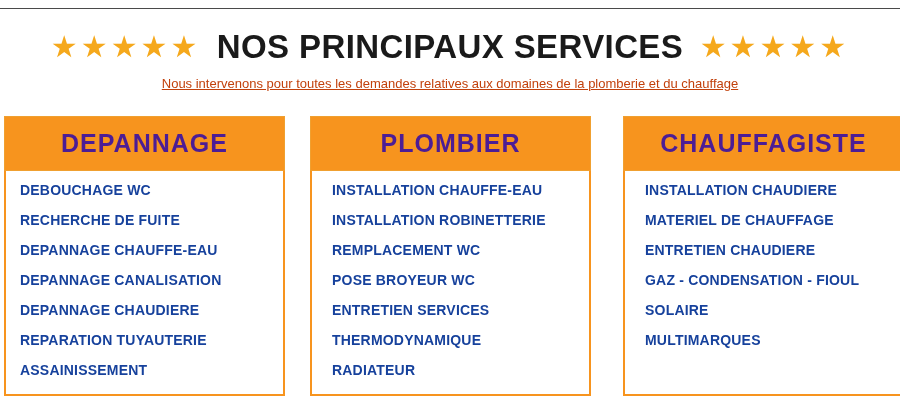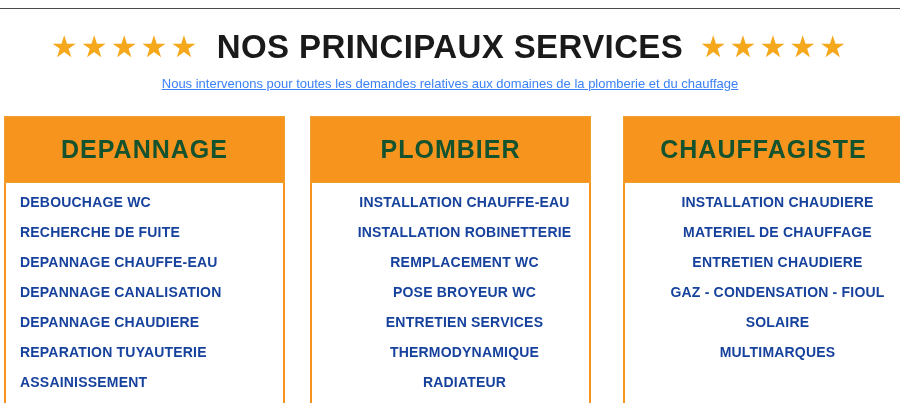--- a/index.html
+++ b/index.html
@@ -55,49 +55,49 @@
     line-height: 34px;
     padding: 0 12px;
   }
   .subtitle {
     position: absolute;
     top: 76px;
     left: 0;
     width: 900px;
     text-align: center;
     font-size: 13px;
-    color: #3b82f6;
+    color: #c2410c;
     text-decoration: underline;
   }
   .columns {
     position: absolute;
     top: 116px;
     left: 0;
     width: 900px;
     height: 280px;
   }
   .col {
     position: absolute;
     top: 0;
     width: 281px;
     box-sizing: border-box;
   }
   .col-0 { left: 4px; }
   .col-1 { left: 310px; }
   .col-2 { left: 615px; margin-left: 8px; }
 
   .col-header {
-    height: 67px;
+    height: 55px;
     background: #f7941e;
     border: 1px solid #f0a030;
     box-sizing: border-box;
     display: flex;
     align-items: center;
     justify-content: center;
-    color: #14532d;
+    color: #4c1d95;
     font-size: 25px;
     font-weight: bold;
     letter-spacing: 1px;
   }
   .col-body {
     border: 2px solid #f7941e;
     border-top: none;
     box-sizing: border-box;
     padding: 12px 0 8px 0;
     height: 225px;
@@ -105,21 +105,21 @@
   .item {
     color: #16419c;
     font-size: 14px;
     font-weight: bold;
     line-height: 14px;
     padding: 0 0 0 14px;
     margin-bottom: 16px;
     letter-spacing: 0.2px;
     white-space: nowrap;
   }
-  .item.indent { padding-left: 28px; text-align: center; }
+  .item.indent { padding-left: 20px; }
   .item:last-child { margin-bottom: 0; }
 </style>
 </head>
 <body>
 
 <div class="page">
 
   <div class="top-rule"></div>
 
   <div class="title-row">

